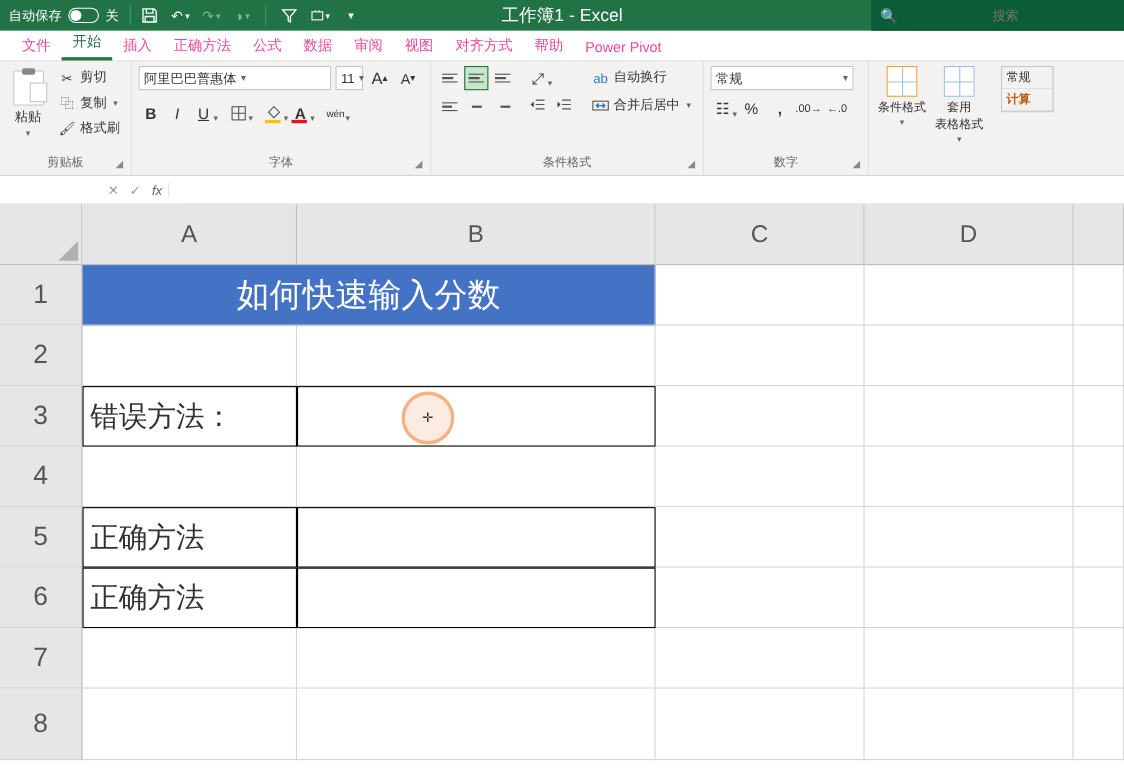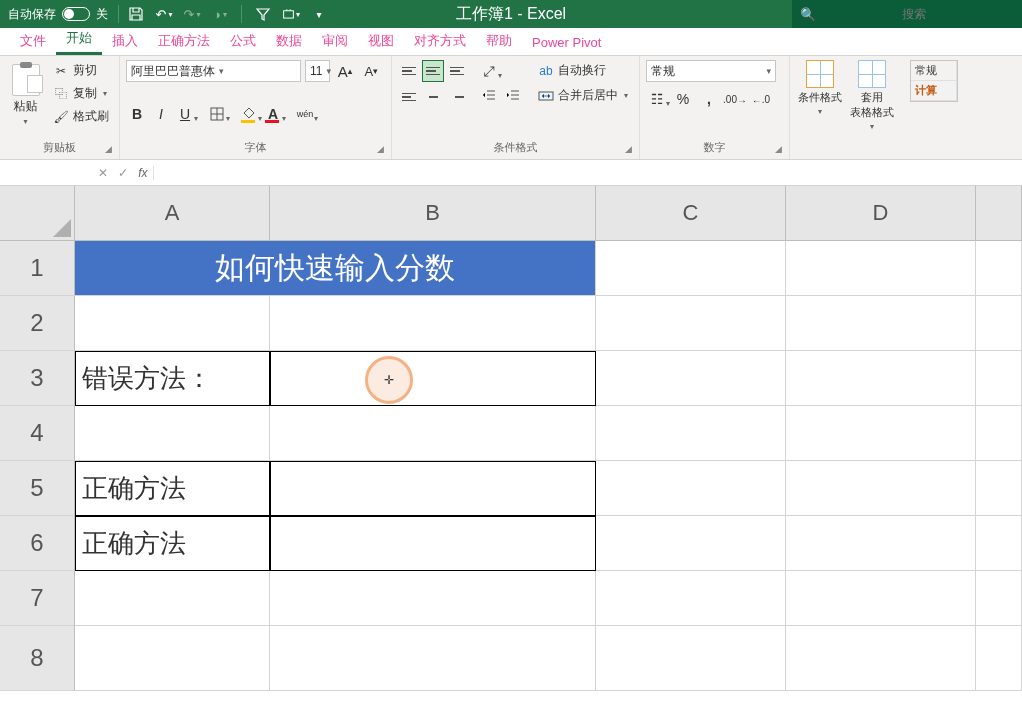--- a/index.html
+++ b/index.html
@@ -34,21 +34,21 @@
 
 .paste-big { width: 40px; display: flex; flex-direction: column; align-items: center; gap: 2px; padding-top: 4px; }
 .paste-icon { width: 28px; height: 32px; border: 1px solid #c8c6c4; background: #fff; position: relative; border-radius: 2px; }
 .paste-icon::before { content: ""; position: absolute; top: -3px; left: 7px; width: 12px; height: 6px; background: #888; border-radius: 2px; }
 .paste-icon::after { content: ""; position: absolute; bottom: 2px; right: -4px; width: 14px; height: 16px; background: #fff; border: 1px solid #c8c6c4; }
 .vstack { display: flex; flex-direction: column; gap: 2px; }
 .small-btn { display: flex; align-items: center; gap: 4px; padding: 2px 4px; font-size: 12px; white-space: nowrap; }
 .sm-icon { width: 16px; height: 16px; display: inline-flex; align-items: center; justify-content: center; font-size: 12px; }
 
 
-.font-row1 { display: flex; gap: 4px; align-items: center; margin-bottom: 17px; text-align: center; }
+.font-row1 { display: flex; gap: 4px; align-items: center; margin-bottom: 6px; text-align: center; }
 .combo { height: 22px; background: #fff; border: 1px solid #c8c6c4; display: flex; align-items: center; padding: 0 4px; font-size: 12px; }
 .combo .caret { color: #666; margin-left: 4px; font-size: 9px; }
 .btn-icon { width: 22px; height: 22px; display: inline-flex; align-items: center; justify-content: center; font-size: 14px; position: relative; }
 .btn-icon .caret { font-size: 8px; color: #666; position: absolute; right: -2px; bottom: 2px; }
 .font-row2 { display: flex; gap: 2px; align-items: center; }
 .font-color-bar { width: 14px; height: 3px; background: #e81123; position: absolute; bottom: 2px; left: 3px; }
 .fill-color-bar { width: 14px; height: 3px; background: #ffc000; position: absolute; bottom: 2px; left: 3px; }
 
 
 .align-grid { display: flex; flex-direction: column; gap: 4px; }

